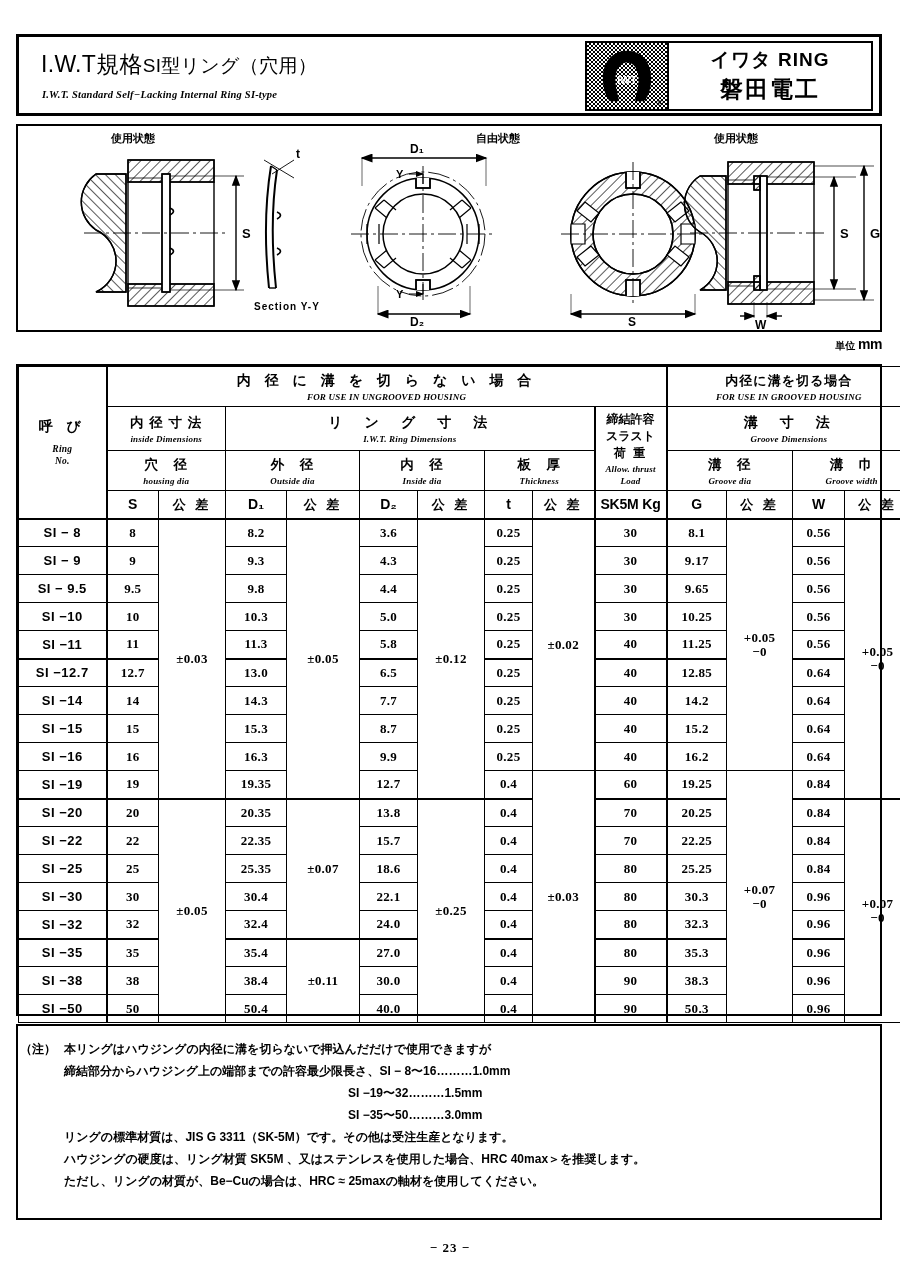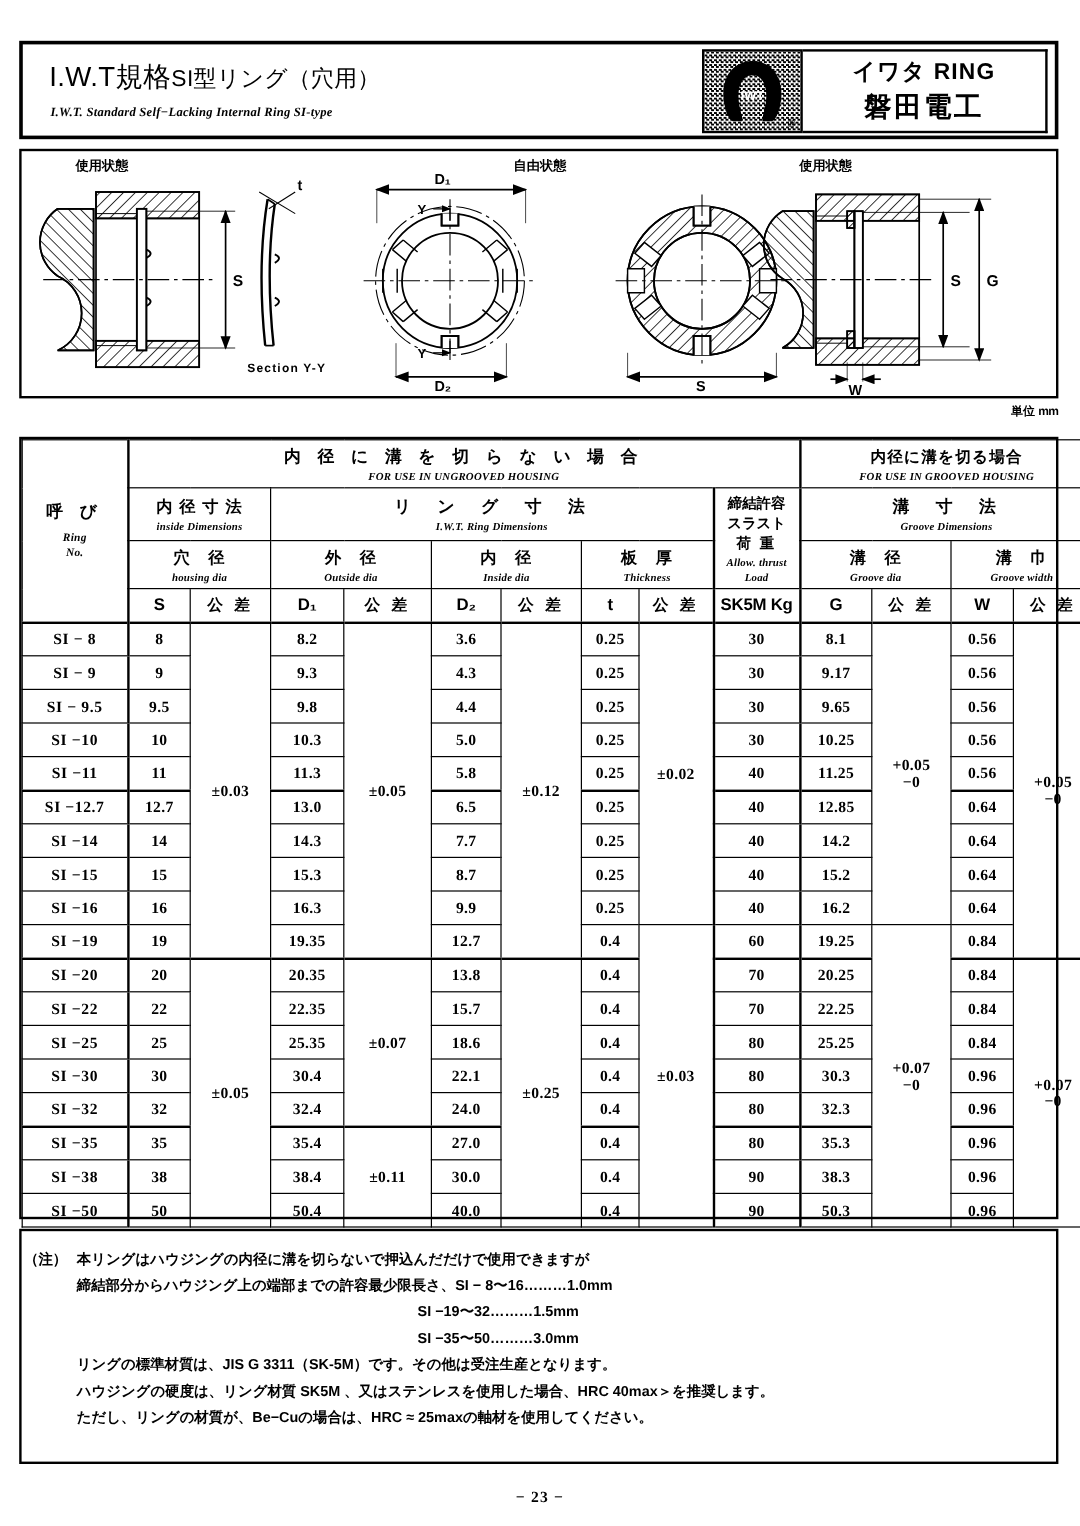--- a/index.html
+++ b/index.html
@@ -62,33 +62,33 @@
   }
   .logo-l2 {
     font-family:"Liberation Sans","DejaVu Sans",sans-serif;
     font-weight:bold; font-size:23px; letter-spacing:2px; white-space:nowrap;
     margin-top:1px;
   }
 
   
   .figure-box {
     position:absolute; left:16px; top:124px; width:866px; height:208px;
-    border:2px solid #000; background:#fff;
+    border:2px solid #000; background:#fff;padding-left:48px;
   }
   .fig-caption {
     position:absolute;
     font-family:"Liberation Sans","DejaVu Sans",sans-serif;
     font-weight:bold; font-size:11px;
   }
   .unit-label {
     position:absolute; right:18px; top:336px;
     font-family:"Liberation Sans","DejaVu Sans",sans-serif;
     font-size:10px; font-weight:bold;
   }
-  .unit-label .mm { font-size:10px; letter-spacing:-.5px; }
+  .unit-label .mm { font-size:14px; letter-spacing:-.5px; }
 
   
   .table-box {
     position:absolute; left:16px; top:364px; width:866px; height:652px;
     border:2px solid #000; background:#fff;
   }
   table.spec {
     width:100%; height:100%;
     border-collapse:collapse;
     table-layout:fixed;
@@ -120,21 +120,21 @@
   .kouza { font-size:13px; letter-spacing:3px; }
   .ring-head-jp { font-size:14px; letter-spacing:5px; }
   .ring-head-en { font-style:italic; font-weight:bold; font-size:9.5px; }
 
   td.val {
     font-family:"Liberation Serif","DejaVu Serif",serif;
     font-size:13px; font-weight:bold; letter-spacing:.3px;
     height:28px;
   }
   td.ringno {
-    font-family:Liberation Serif, serif;
+    font-family:Liberation Sans, sans-serif;
     font-size:13px; font-weight:bold;
     text-align:left; padding-left:14px; letter-spacing:.5px;margin-top:12px;
   }
   td.tol {
     font-family:"Liberation Serif","DejaVu Serif",serif;
     font-size:13px; font-weight:bold; letter-spacing:.3px;
   }
   td.tol .two { line-height:1.05; }
   .grp-sep { border-top:2px solid #000 !important; }
   .thick-r { border-right:2px solid #000 !important; }

